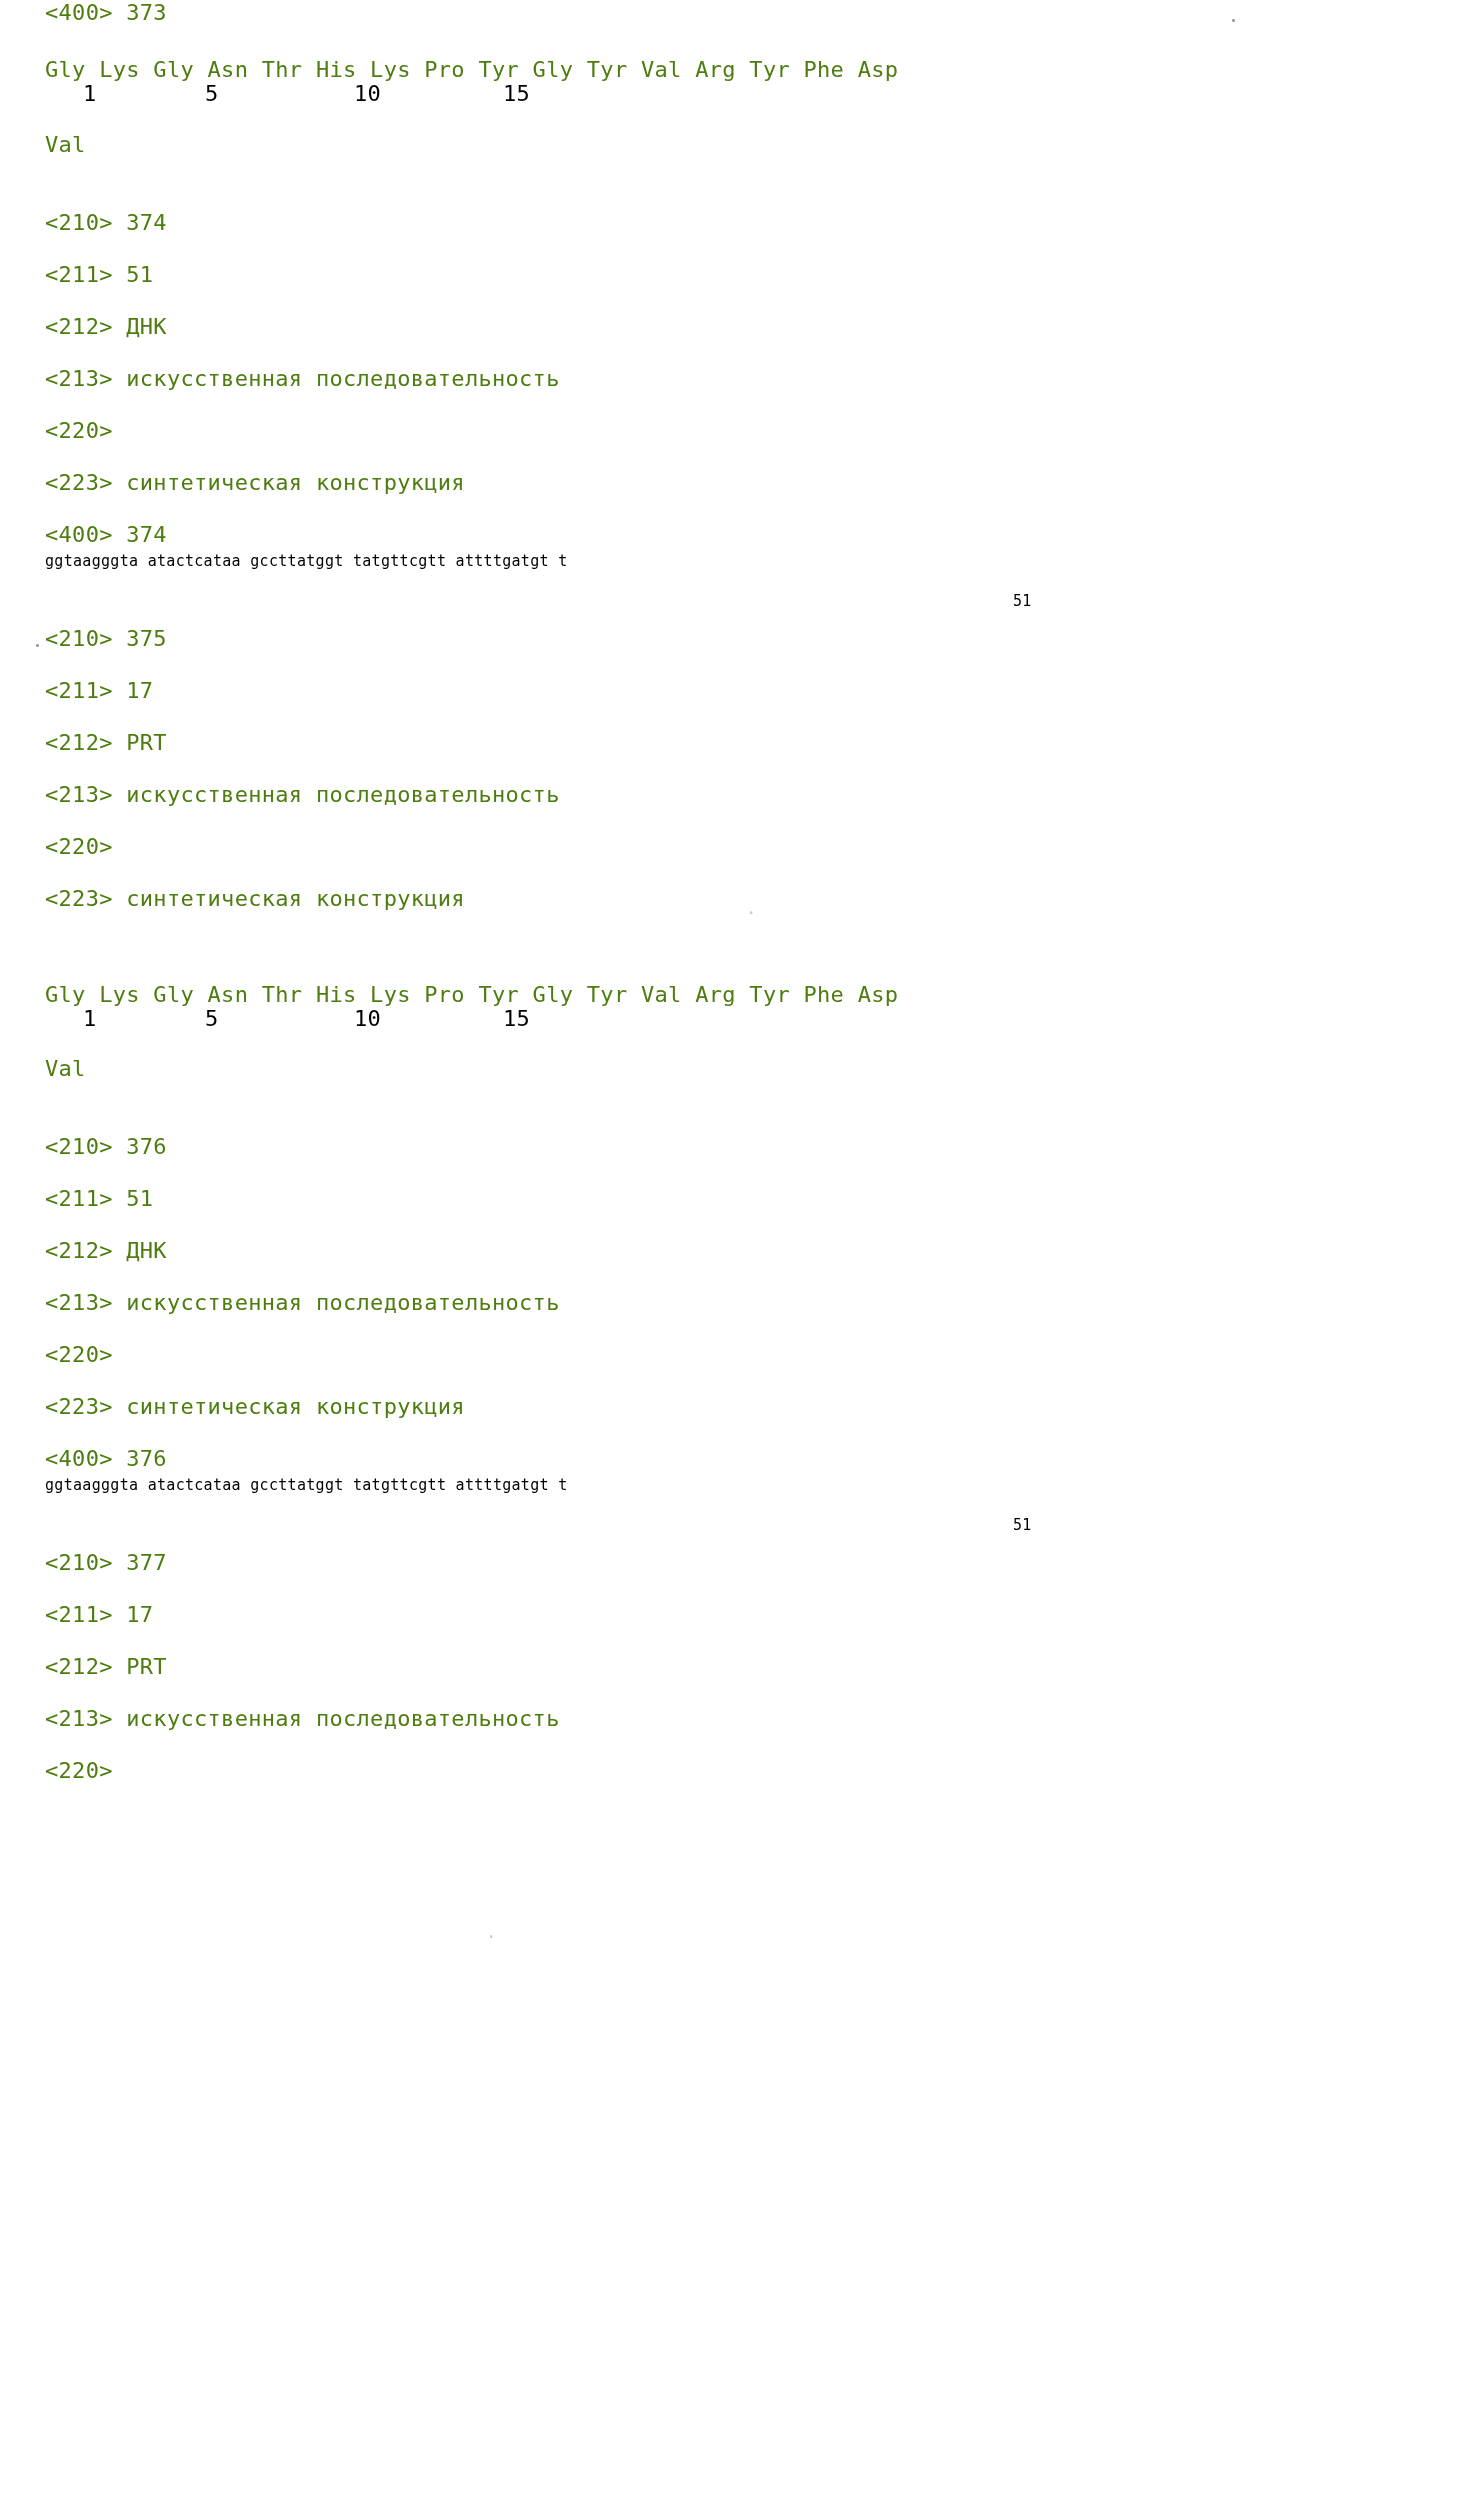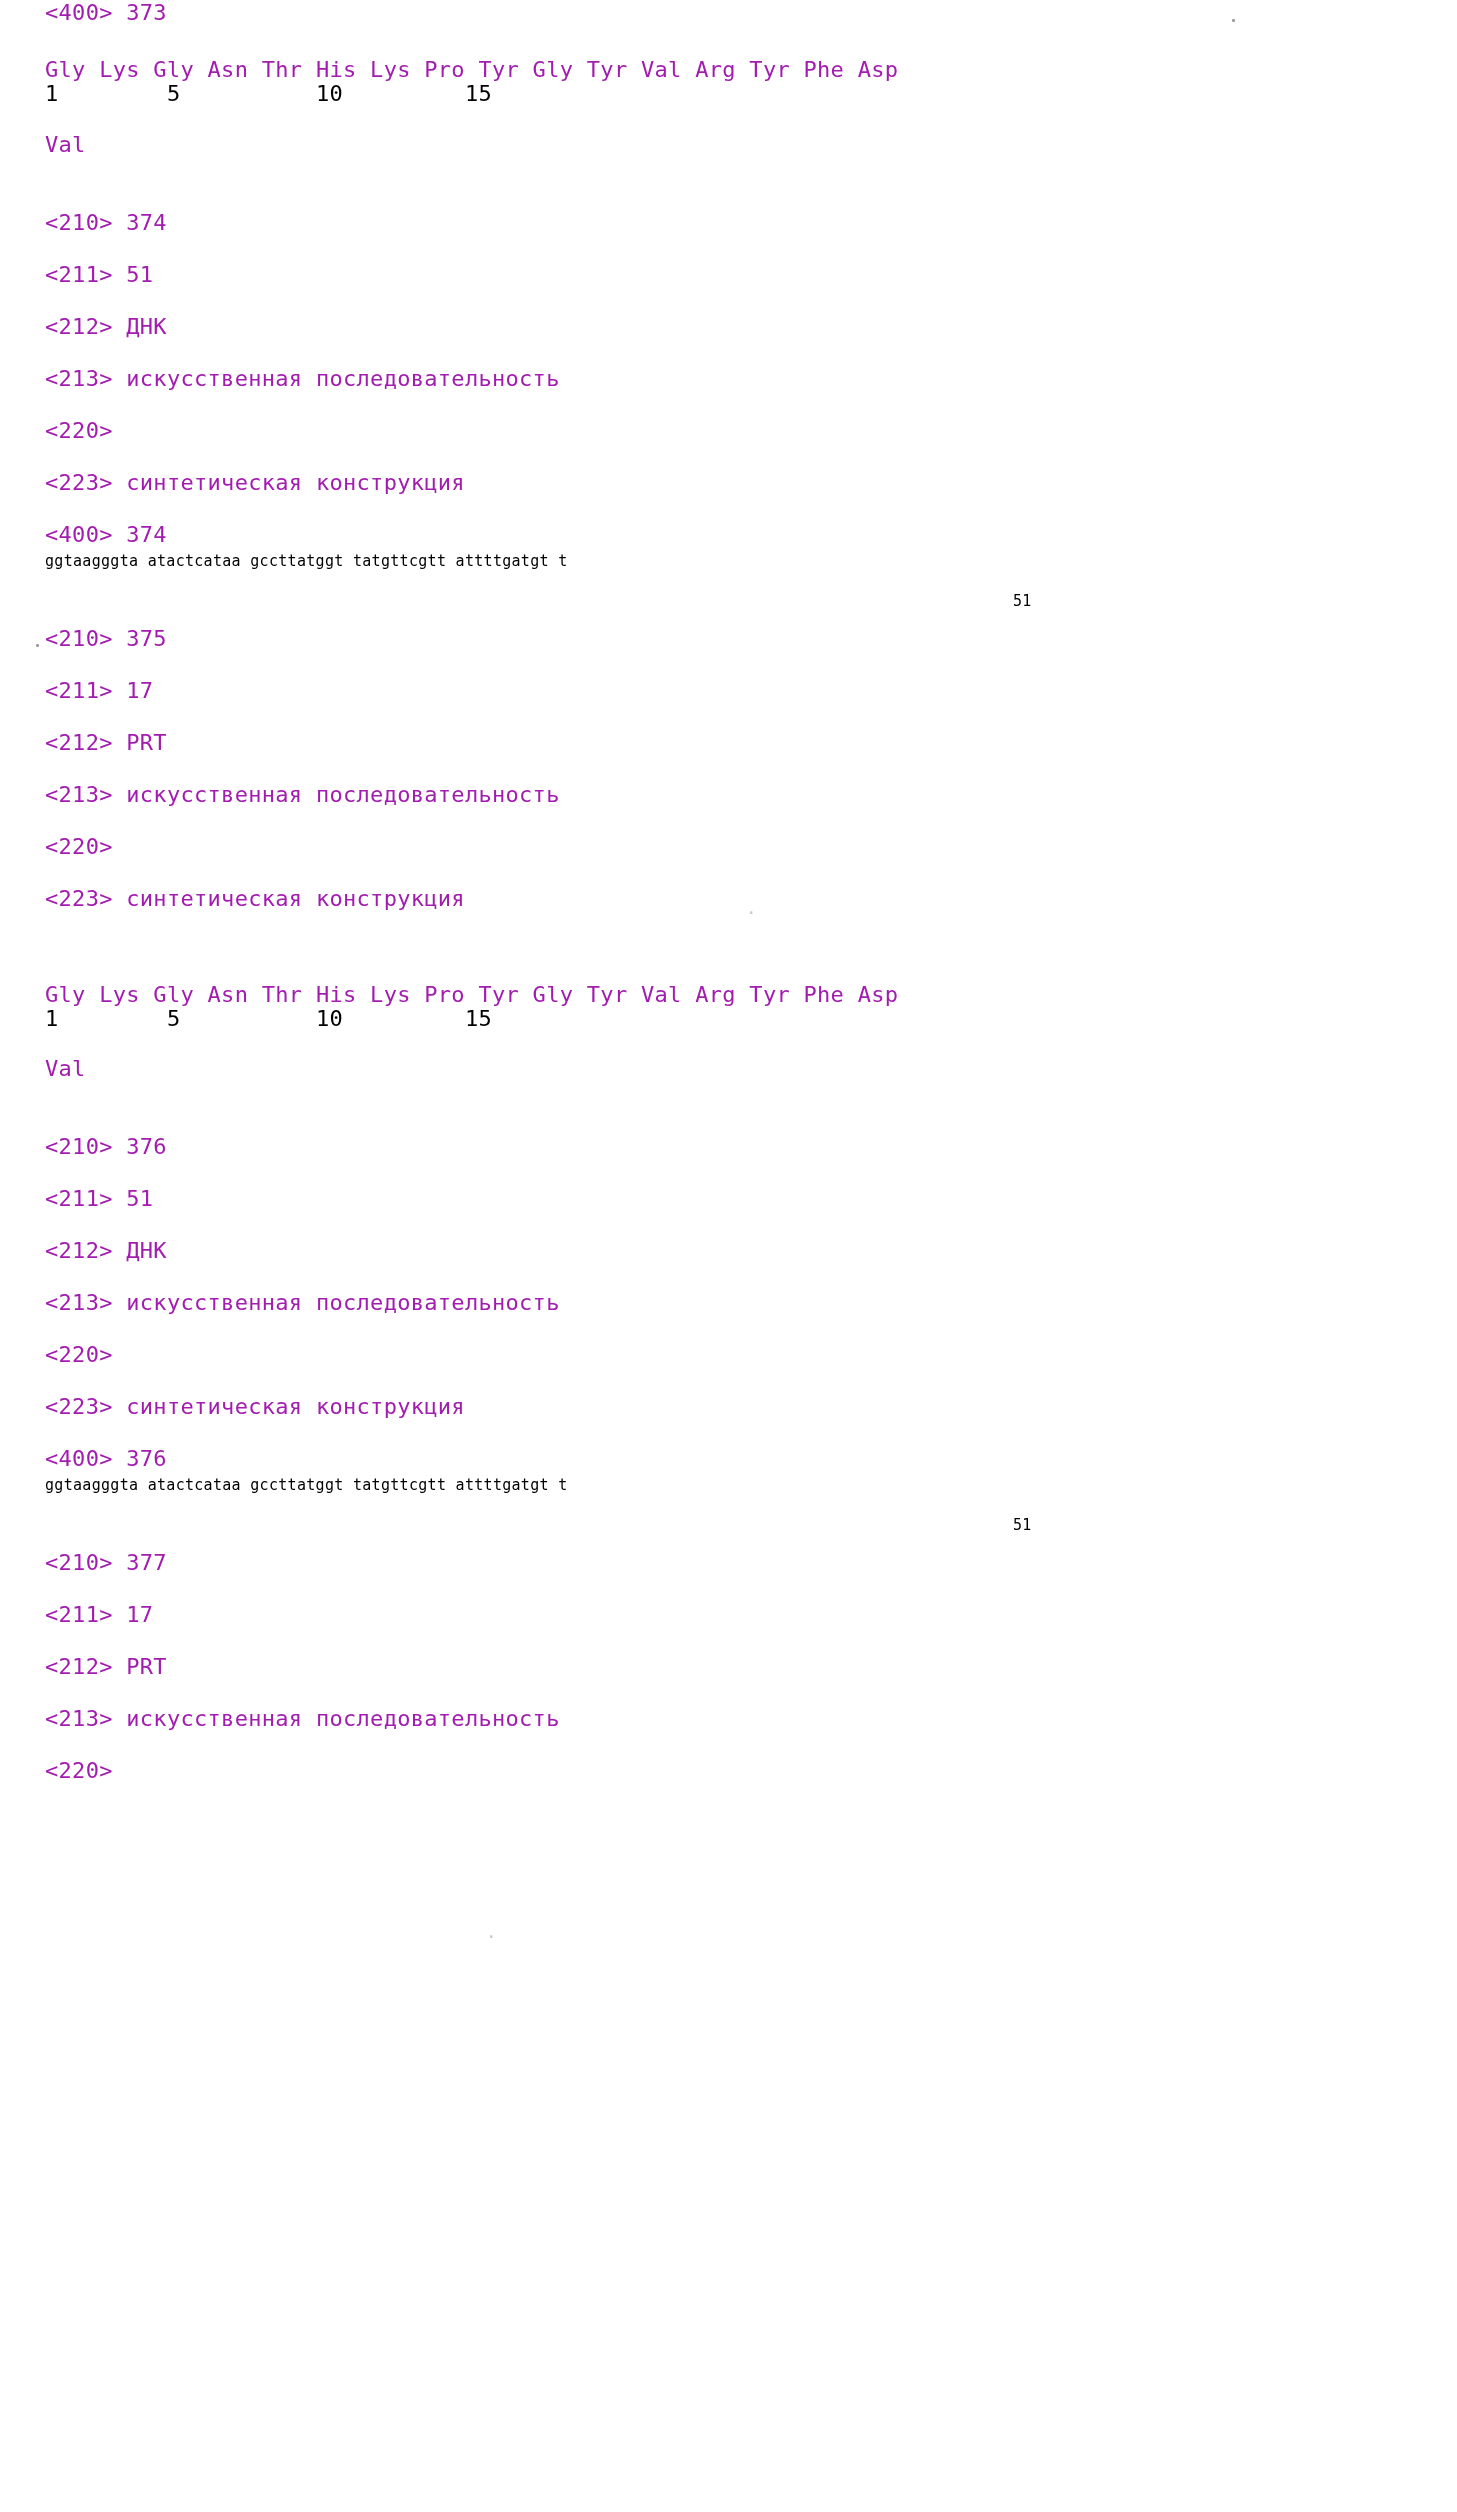--- a/index.html
+++ b/index.html
@@ -25,39 +25,40 @@
     left: 45px;
     top: 0px;
     width: 1371px;
   }
   .line {
     font-family: "DejaVu Sans Mono", monospace;
     font-size: 22px;
     line-height: 26px;
     letter-spacing: 0.3px;
     white-space: pre;
-    color: #a21caf;
+    color: #4d7c0f;
   }
   .blank {
     height: 26px;
   }
   .half {
     height: 13px;
   }
   .seqrow {
     position: relative;
     white-space: pre;
     margin-top: 18px;
   }
   .numrow {
     font-family: "DejaVu Sans Mono", monospace;
     font-size: 22px;
     line-height: 22.6px;
     white-space: pre;
     letter-spacing: 0.3px;
+    margin-left: 38px;
   }
   .nucrow {
     position: relative;
     white-space: pre;
     font-family: "DejaVu Sans Mono", monospace;
     font-size: 15px;
     line-height: 26px;
     letter-spacing: 0.3px;
   }
   .nucrow .count {

